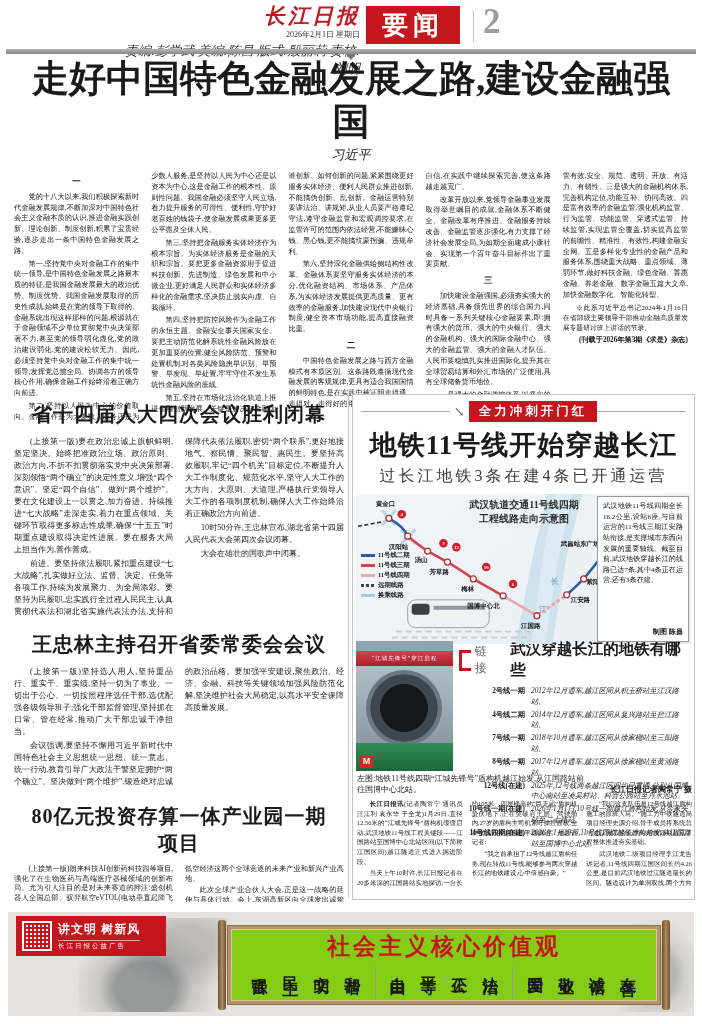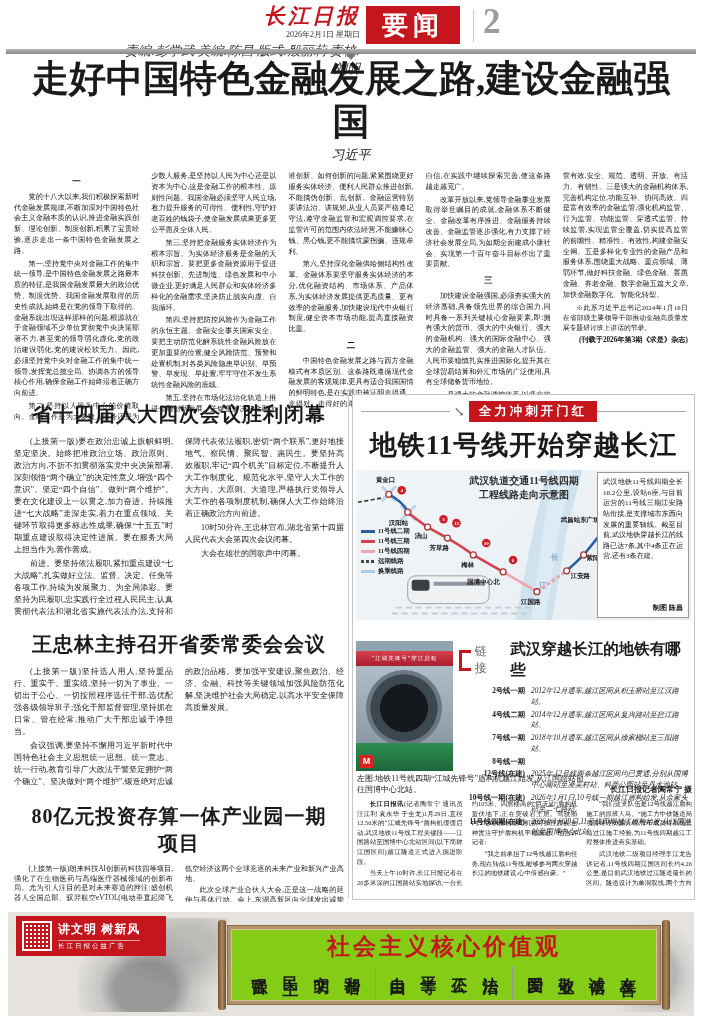--- a/index.html
+++ b/index.html
@@ -186,20 +186,21 @@
   </section>
 
   <aside class="feature">
     <div class="tag-row">
       <div class="tag-line"></div>
       <div class="tag-arrow">↘</div>
       <div class="tag-box">全力冲刺开门红</div>
       <div class="tag-line"></div>
     </div>
     <div class="f-head">地铁11号线开始穿越长江</div>
+    <div class="f-sub">过长江地铁3条在建4条已开通运营</div>
 
     <div class="map">
       <div class="map-title">
         <div>武汉轨道交通11号线四期</div>
         <div>工程线路走向示意图</div>
       </div>
       <svg class="map-svg" viewBox="0 0 337 150">
         <polygon points="193,-2 228,-2 212,62 197,152 160,152 178,62" fill="#cfe2ee"></polygon>
         <polygon points="200,-2 218,-2 204,62 190,152 176,152 188,62" fill="#dcebf4"></polygon>
         <text class="river-ch" x="196" y="90">长</text>
@@ -310,20 +311,21 @@
         <div class="lb-row">
             <span class="lb-line">4号线二期</span>
             <span class="lb-desc">2014年12月通车,越江区间从复兴路站至拦江路站。</span>
           </div>
         <div class="lb-row">
             <span class="lb-line">7号线一期</span>
             <span class="lb-desc">2018年10月通车,越江区间从徐家棚站至三阳路站。</span>
           </div>
         <div class="lb-row">
             <span class="lb-line">8号线一期</span>
+            <span class="lb-desc">2017年12月通车,越江区间从徐家棚站至黄浦路站。</span>
           </div>
         <div class="lb-row">
             <span class="lb-line">12号线(在建)</span>
             <span class="lb-desc">2025年,12号线两条越江区间均已贯通,分别从国博中心南站至凌吴村站、科普公园站至丹水池站。</span>
           </div>
         <div class="lb-row">
             <span class="lb-line">10号线一期(在建)</span>
             <span class="lb-desc">2026年1月1日,10号线一期越江盾构始发,从余家头站至二七路站。</span>
           </div>
         <div class="lb-row">

